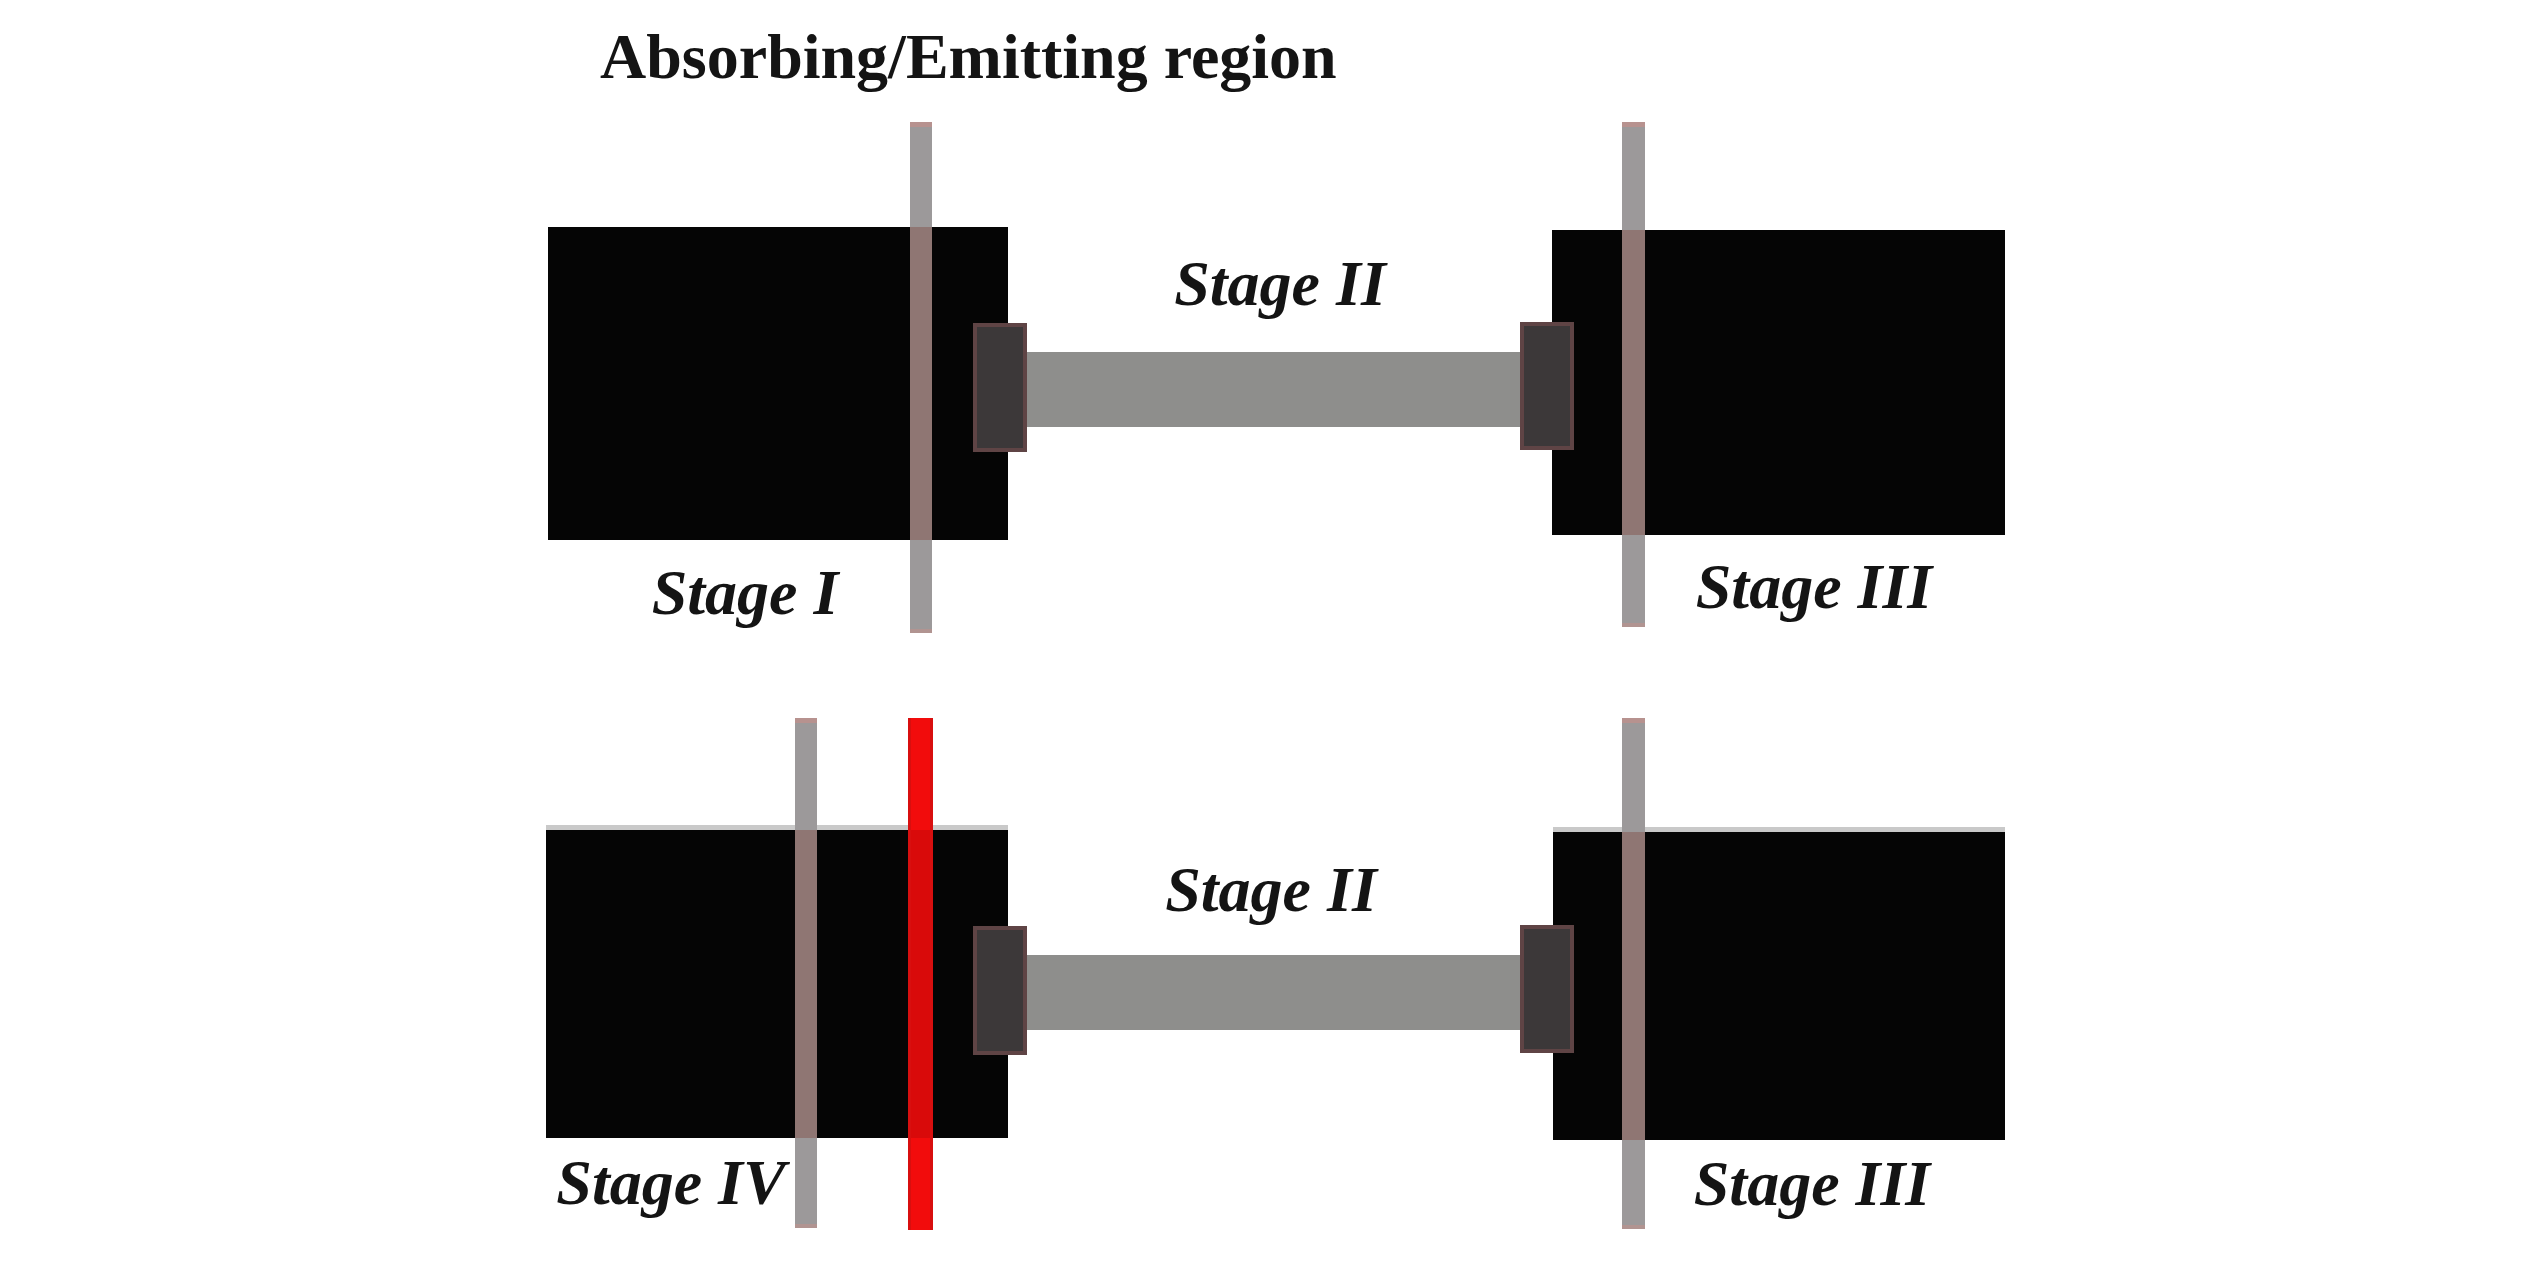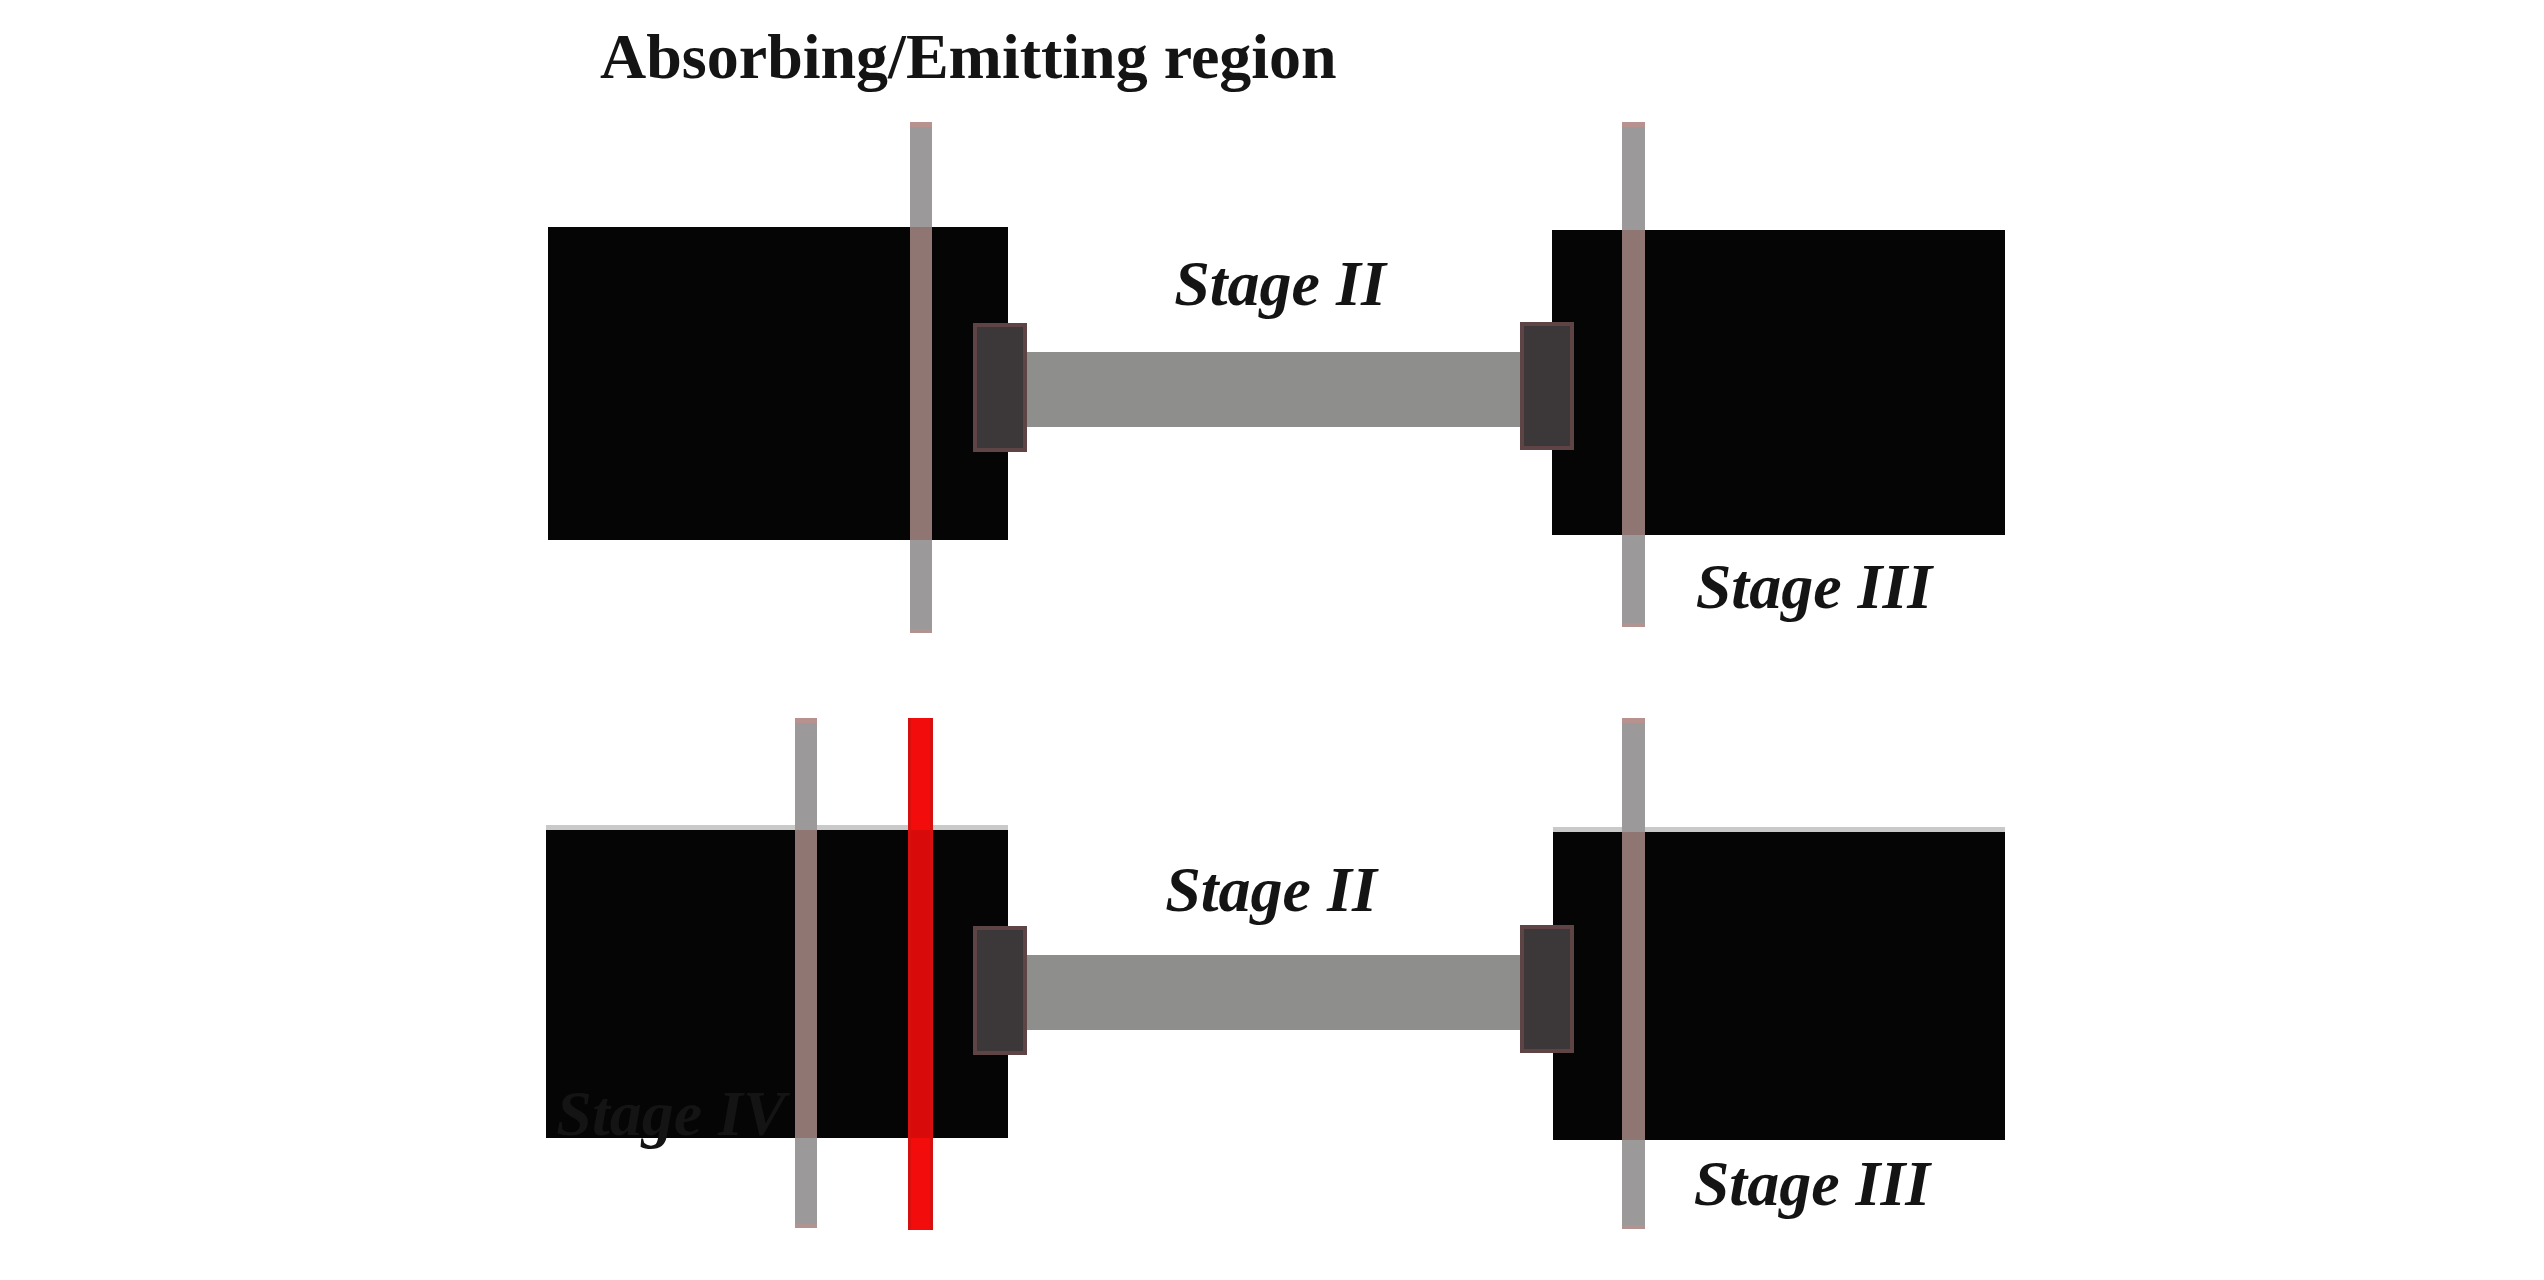--- a/index.html
+++ b/index.html
@@ -91,20 +91,21 @@
   <div class="flange" style="left:973px;top:323px;width:54px;height:129px;"></div>
   <div class="flange" style="left:1520px;top:322px;width:54px;height:128px;"></div>
 
   <div class="vbar" style="left:910px;top:122px;width:22px;height:511px;">
     <div class="tint" style="top:105px;height:313px;"></div>
   </div>
   <div class="vbar" style="left:1622px;top:122px;width:23px;height:505px;">
     <div class="tint" style="top:108px;height:305px;"></div>
   </div>
 
+  <div class="stage-label" style="left:745px;top:558px;">Stage I</div>
   <div class="stage-label" style="left:1280px;top:249px;">Stage II</div>
   <div class="stage-label" style="left:1814px;top:552px;">Stage III</div>
 
   <div class="highlight-strip" style="left:546px;top:825px;width:462px;height:5px;"></div>
   <div class="highlight-strip" style="left:1553px;top:827px;width:452px;height:5px;"></div>
 
   <div class="blackrect" style="left:546px;top:830px;width:462px;height:308px;"></div>
 
   <div class="blackrect" style="left:1553px;top:832px;width:452px;height:308px;"></div>
 
@@ -116,17 +117,17 @@
   <div class="vbar" style="left:795px;top:718px;width:22px;height:510px;">
     <div class="tint" style="top:112px;height:308px;"></div>
   </div>
   <div class="vbar red" style="left:908px;top:718px;width:25px;height:512px;">
     <div class="tint" style="top:112px;height:308px;"></div>
   </div>
   <div class="vbar" style="left:1622px;top:718px;width:23px;height:511px;">
     <div class="tint" style="top:114px;height:308px;"></div>
   </div>
 
-  <div class="stage-label" style="left:671px;top:1079px;">Stage IV</div>
+  <div class="stage-label" style="left:671px;top:1148px;">Stage IV</div>
   <div class="stage-label" style="left:1271px;top:855px;">Stage II</div>
   <div class="stage-label" style="left:1812px;top:1149px;">Stage III</div>
 
 </div>
 
 </body></html>

